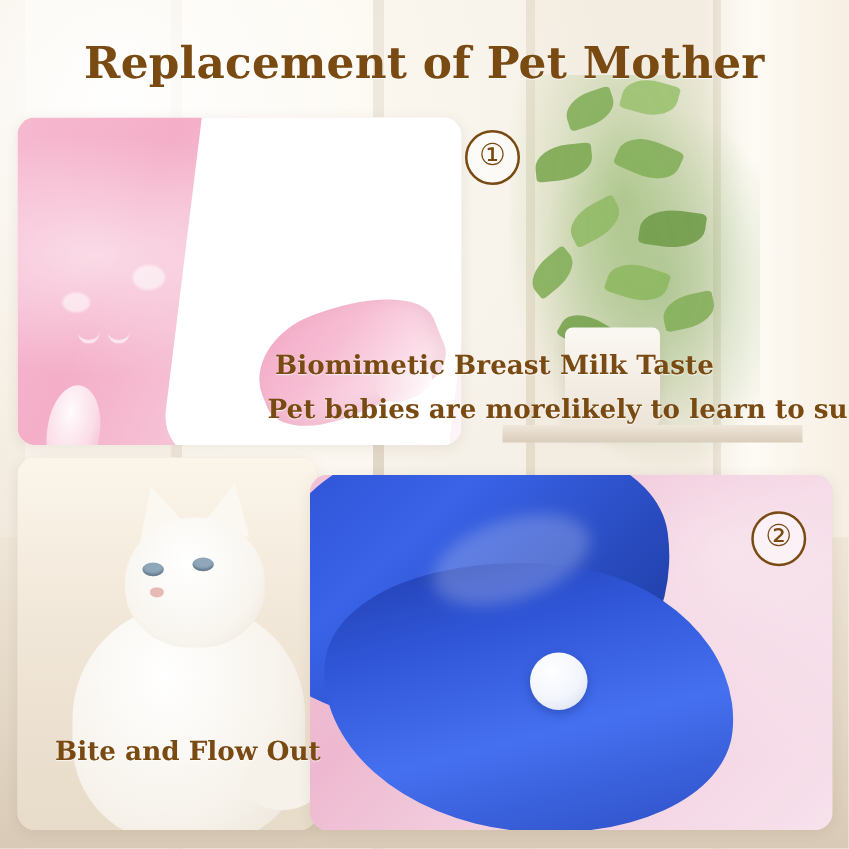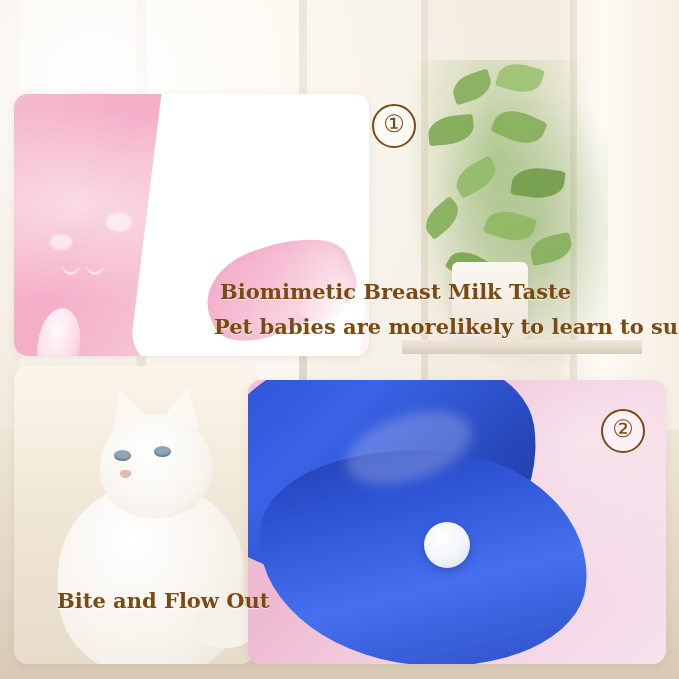--- a/index.html
+++ b/index.html
@@ -304,21 +304,21 @@
   .cap {
     position: absolute;
     font-family: "DejaVu Serif", serif;
     font-weight: bold;
     color: #7a4a13;
     text-shadow: 0 1px 1px rgba(255,255,255,0.75);
     white-space: nowrap;
   }
   .cap1a { left: 220px; top: 279px; font-size: 21px; }
   .cap1b { left: 214px; top: 314px; font-size: 21px; }
-  .cap2a { left: 57px;  top: 588px; font-size: 21px; }
+  .cap2a { left: 44px;  top: 588px; font-size: 21px; }
   .cap2b { left: 44px;  top: 616px; font-size: 21px; }
 </style>
 </head>
 <body>
 
 <div class="poster">
 
   <div class="bg"></div>
   <div class="bg-curtain"></div>
   <div class="bg-plantshelf">
@@ -330,20 +330,21 @@
     <div class="leaf" style="left:104px; top:108px; width:52px; height:30px; transform:rotate(8deg); background:#739d4c;"></div>
     <div class="leaf" style="left:14px;  top:146px; width:40px; height:24px; transform:rotate(-40deg);"></div>
     <div class="leaf" style="left:78px;  top:152px; width:48px; height:28px; transform:rotate(18deg); background:#8fb863;"></div>
     <div class="leaf" style="left:122px; top:176px; width:42px; height:26px; transform:rotate(-12deg);"></div>
     <div class="leaf" style="left:40px;  top:194px; width:46px; height:26px; transform:rotate(30deg); background:#7aa551;"></div>
   </div>
   <div class="bg-pot"></div>
   <div class="bg-shelf"></div>
   <div class="bg-floor"></div>
 
+  <div class="title">Replacement of Pet Mother</div>
 
   <div class="card1">
     <div class="card1-img"></div>
     <div class="card1-white"></div>
     <div class="snout-dot" style="left:92px;  top:118px;"></div>
     <div class="snout-dot" style="left:36px;  top:140px; width:22px; height:16px;"></div>
     <div class="snout-line" style="left:48px;  top:160px;"></div>
     <div class="snout-line" style="left:72px;  top:160px;"></div>
     <div class="teat"></div>
     <div class="nipple"></div>

